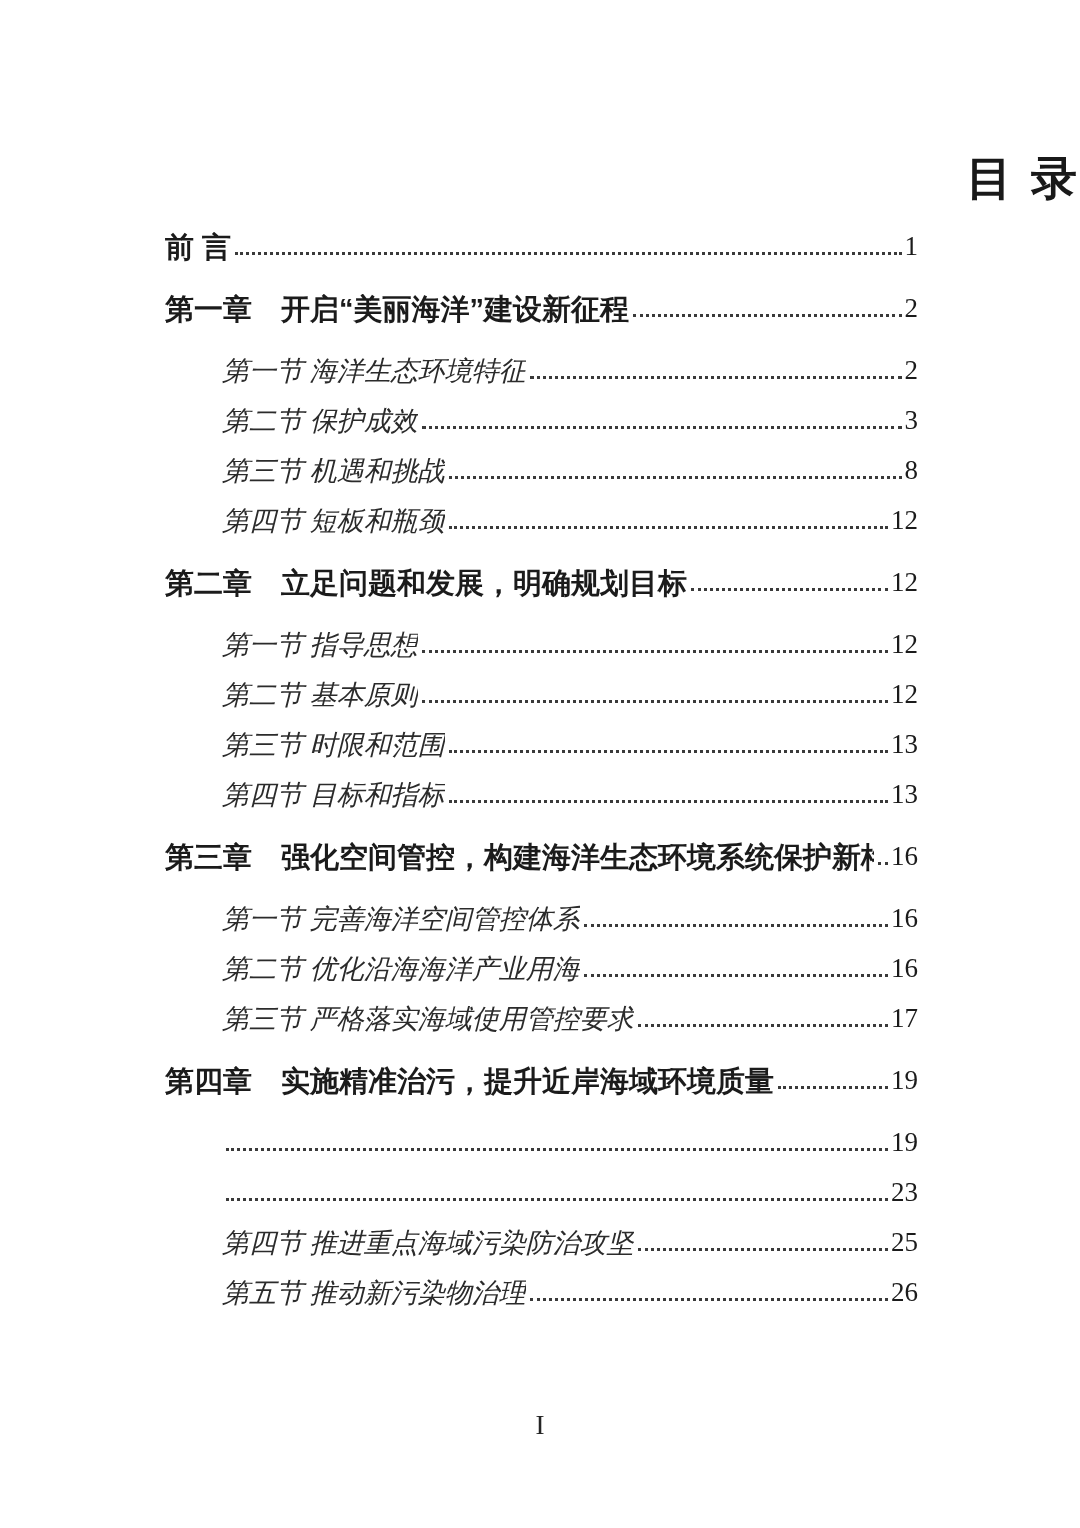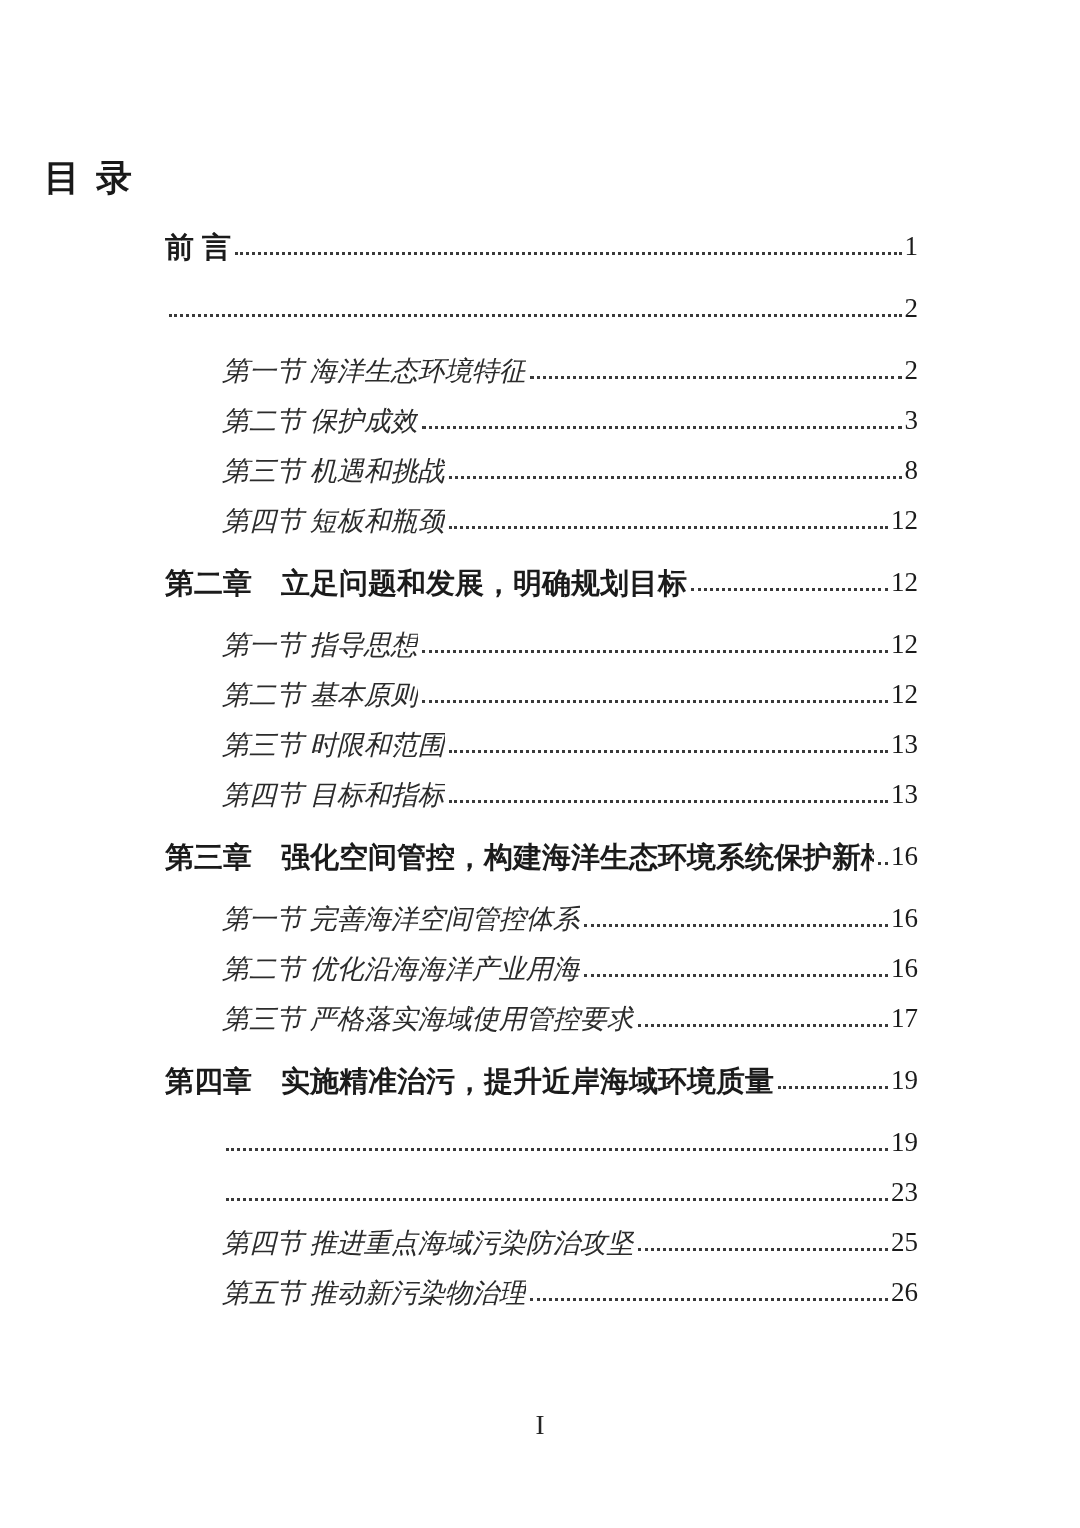--- a/index.html
+++ b/index.html
@@ -10,28 +10,27 @@
   .page {
     position: relative;
     width: 1080px;
     height: 1528px;
     background: #ffffff;
     overflow: hidden;
     box-sizing: border-box;
   }
   .doc-title {
     padding-top: 156px;
-    text-align: left;
+    text-align: right;
     font-family: "Liberation Sans", sans-serif;
     font-weight: bold;
-    font-size: 36px;
+    font-size: 46px;
     line-height: 44px;
     color: #191919;
     letter-spacing: 3px;
-    margin-left: 44px;
   }
   .toc {
     margin: 0 162px 4px 165px;
   }
   .row {
     display: flex;
     align-items: flex-end;
     height: 30px;
     white-space: nowrap;
     cursor: pointer;
@@ -88,20 +87,21 @@
 <div class="page">
   <div class="doc-title">目 录</div>
 
   <div class="toc">
       <div class="row preface">
         <span class="label">前 言</span>
         <span class="leader"></span>
         <span class="page-num">1</span>
       </div>
       <div class="row chapter">
+        <span class="label">第一章　开启“美丽海洋”建设新征程</span>
         <span class="leader"></span>
         <span class="page-num">2</span>
       </div>
       <div class="row section">
         <span class="label">第一节 海洋生态环境特征</span>
         <span class="leader"></span>
         <span class="page-num">2</span>
       </div>
       <div class="row section">
         <span class="label">第二节 保护成效</span>

